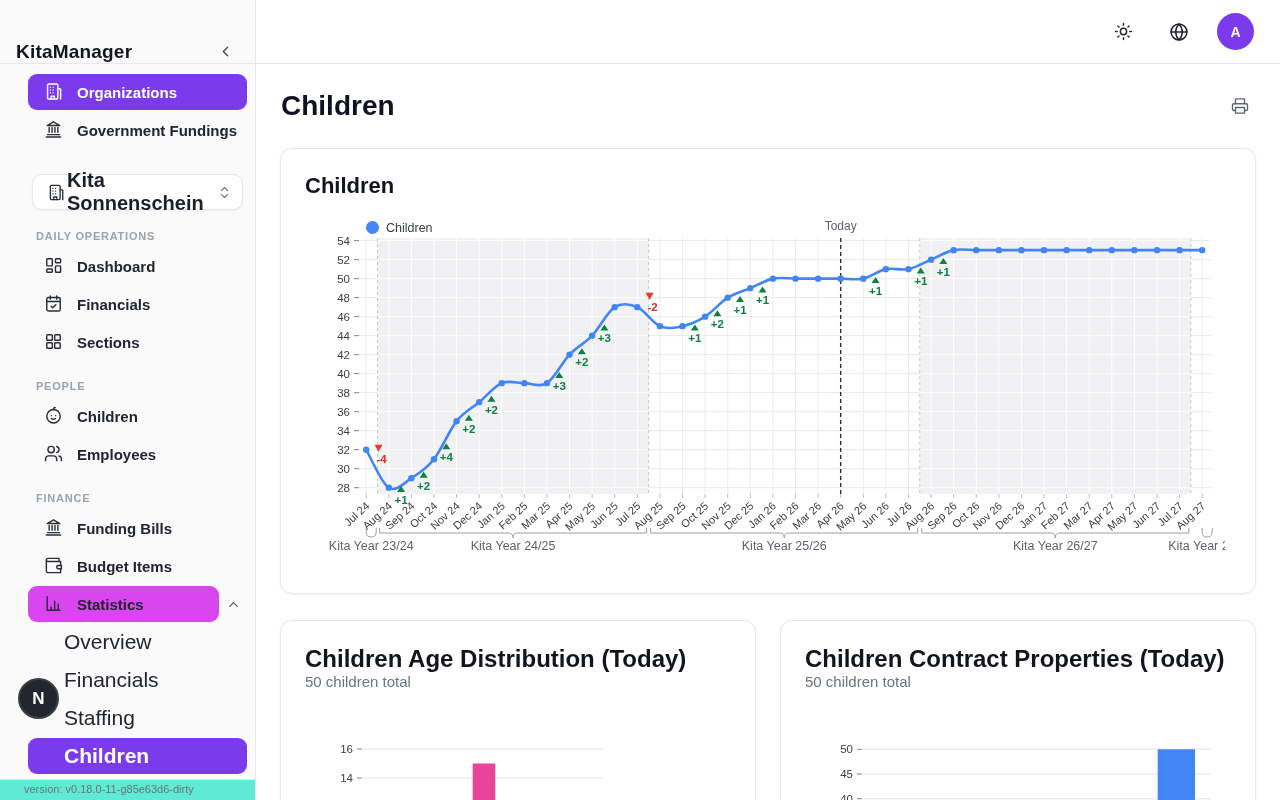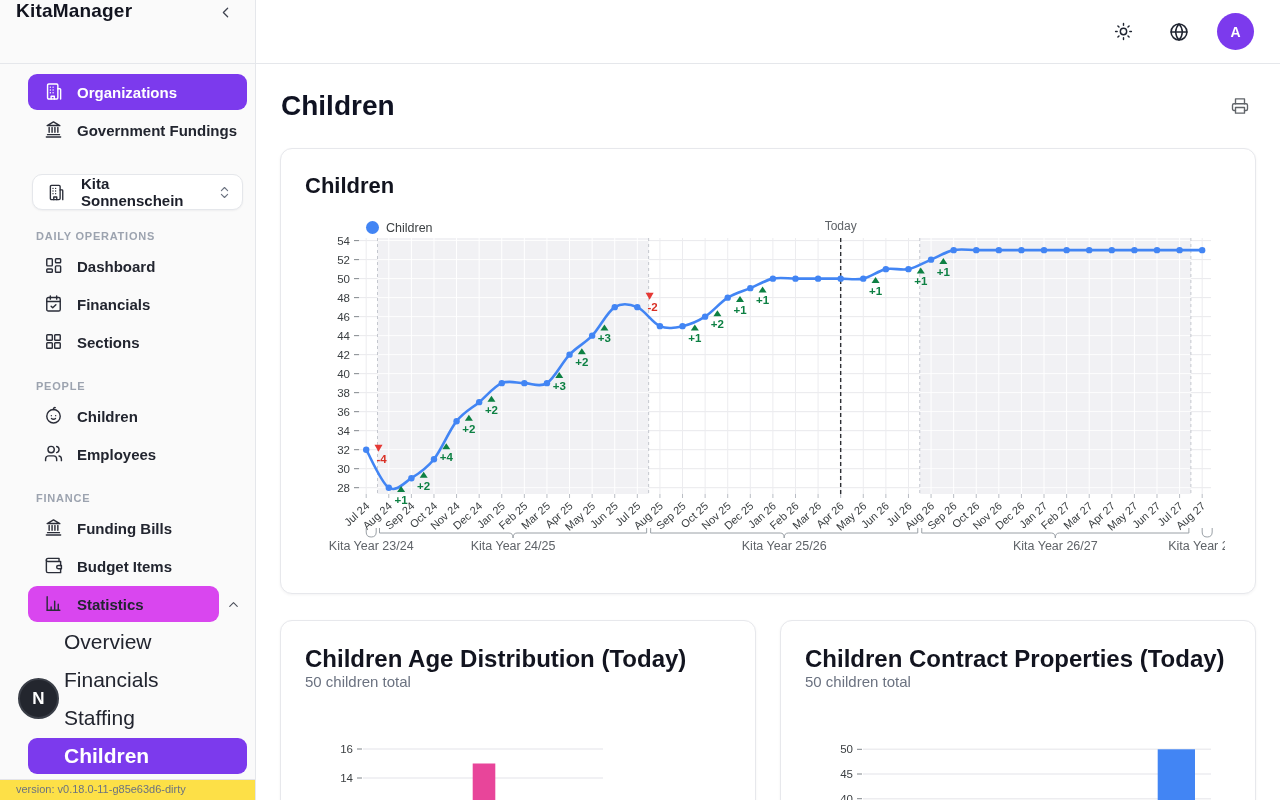--- a/index.html
+++ b/index.html
@@ -3,49 +3,49 @@
 <meta charset="utf-8">
 <style>
   * { box-sizing: border-box; margin: 0; padding: 0; }
   html,body { width:1280px; height:800px; overflow:hidden; background:#fff;
     font-family:"Liberation Sans", sans-serif; color:#1f2430; }
   .app { display:flex; width:1280px; height:800px; }
 
   
   aside { width:256px; min-width:256px; background:#fafafa; border-right:1px solid #e5e7eb;
     position:relative; display:flex; flex-direction:column; }
-  .sb-header { height:64px; display:flex; align-items:flex-start; justify-content:space-between;
+  .sb-header { height:64px; display:flex; align-items:flex-end; justify-content:space-between;
     padding:0 18px 0 16px; border-bottom:1px solid #e5e7eb; }
   .brand { font-size:19px; font-weight:700; color:#12141f; letter-spacing:.2px; }
   .collapse-btn { width:24px; height:24px; display:flex; align-items:center; justify-content:center;
     color:#3f4350; cursor:pointer; background:none; border:none; }
   .sb-nav { flex:1; overflow:hidden; padding:10px 8px 0 8px;margin-left:20px; }
   .nav-item { display:flex; align-items:center; gap:13px; height:36px; margin-bottom:2px;
     padding:0 8px 0 16px; border-radius:9px; font-size:15px; font-weight:600; color:#22252f; cursor:pointer; }
   .nav-item .nicon { display:flex; width:20px; height:20px; color:#2a2d38; flex:none; }
   .nav-item.active { background:#7c3aed; color:#fff; }
   .nav-item.active .nicon { color:#fff; }
   .nav-item.soft { background:#d946ef; border-radius:9px; }
   .row-with-toggle { display:flex; align-items:center; margin-bottom:2px; }
   .row-with-toggle .nav-item { flex:1; margin-bottom:0; }
   .toggle-chevron { width:28px; height:28px; display:flex; align-items:center; justify-content:center;
     color:#4b4f5a; cursor:pointer; background:none; border:none; }
   .org-select { margin:26px 4px 0 4px; height:36px; background:#fff; border:1px solid #e5e7eb;
     border-radius:10px; box-shadow:0 1px 2px rgba(16,24,40,.05); display:flex; align-items:center;
-    gap:16px; padding:0 10px 0 14px; font-size:15px; font-weight:600; color:#1c1f2a; cursor:pointer; }
+    gap:2px; padding:0 10px 0 14px; font-size:20px; font-weight:600; color:#1c1f2a; cursor:pointer; }
   .org-select .nicon { width:18px; height:18px; color:#2a2d38; display:flex; }
   .org-select .grow { flex:1; }
   .org-select .updown { color:#6b7280; display:flex; }
   .sec-label { margin:18px 0 4px 0; padding:0 8px; font-size:11px; font-weight:700;
     letter-spacing:.07em; color:#9ca3af; height:16px; line-height:16px; }
   .sub-item { display:flex; align-items:center; height:36px; margin-top:2px; padding:0 8px 0 36px;
     border-radius:9px; font-size:21px; font-weight:500; color:#22252f; cursor:pointer; }
   .sub-item.active { background:#7c3aed; color:#fff; font-weight:600; }
-  .version-bar { position:absolute; left:0; right:0; bottom:0; height:21px; background:#fde047;
-    border-top:1px solid #e4e4e9; font-size:11px; color:#6b7280; padding:3px 0 0 16px; z-index:5; }
+  .version-bar { position:absolute; left:0; right:0; bottom:0; height:21px; background:#5eead4;
+    border-top:1px solid #e4e4e9; font-size:11px; color:#6b7280; padding:3px 0 0 24px; z-index:5; }
   .n-badge { position:absolute; left:18px; top:678px; width:41px; height:41px; border-radius:50%;
     background:#23262e; border:2px solid #3a3e47; color:#fff; display:flex; align-items:center;
     justify-content:center; font-size:17px; font-weight:700; z-index:10; cursor:pointer; }
 
   
   .main { flex:1; display:flex; flex-direction:column; background:#fff; }
   .topbar { height:64px; min-height:64px; border-bottom:1px solid #e5e7eb; display:flex;
     align-items:center; justify-content:flex-end; gap:20px; padding:0 26px; background:#fff; }
   .icon-btn { width:36px; height:36px; display:flex; align-items:center; justify-content:center;
     color:#1f2430; background:none; border:none; cursor:pointer; }

